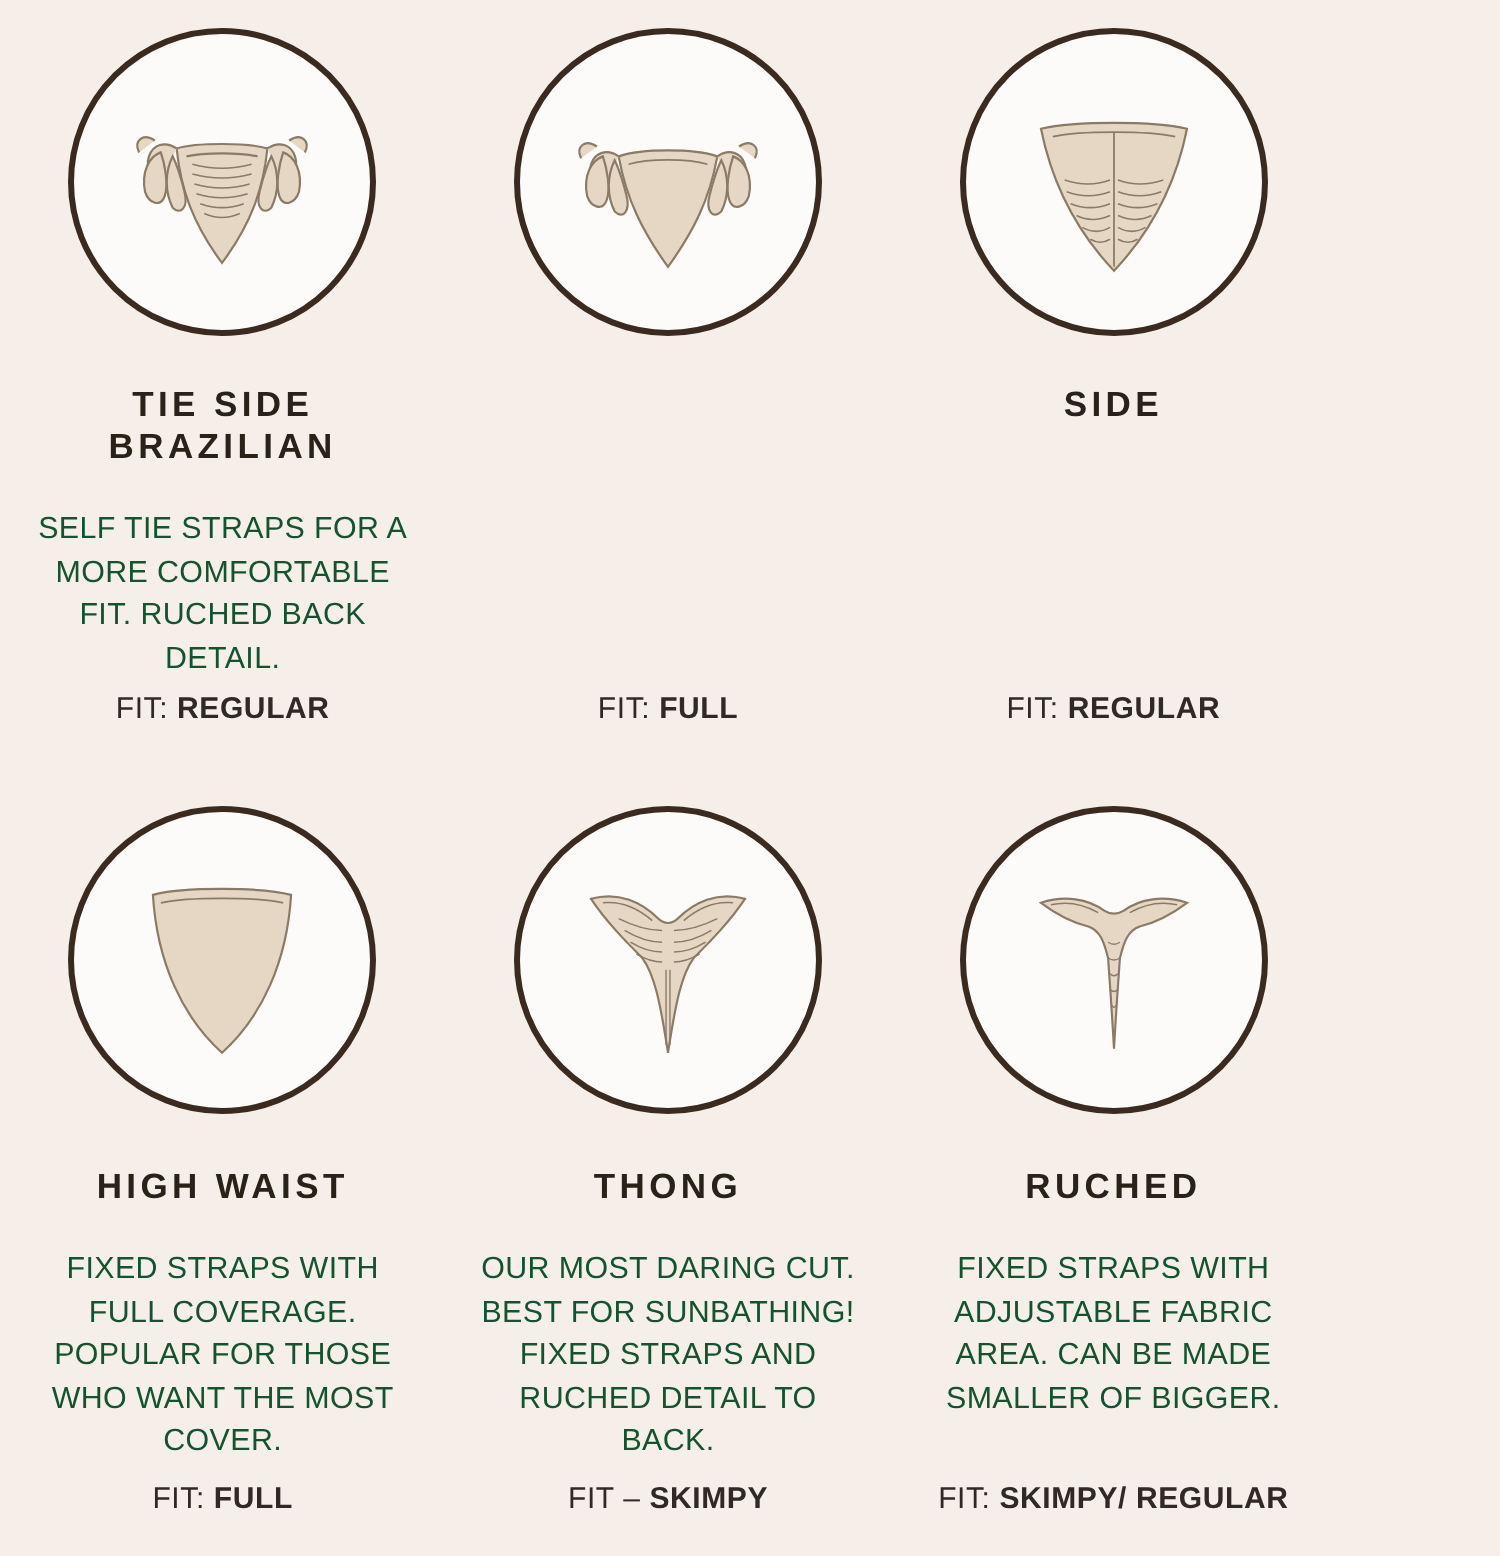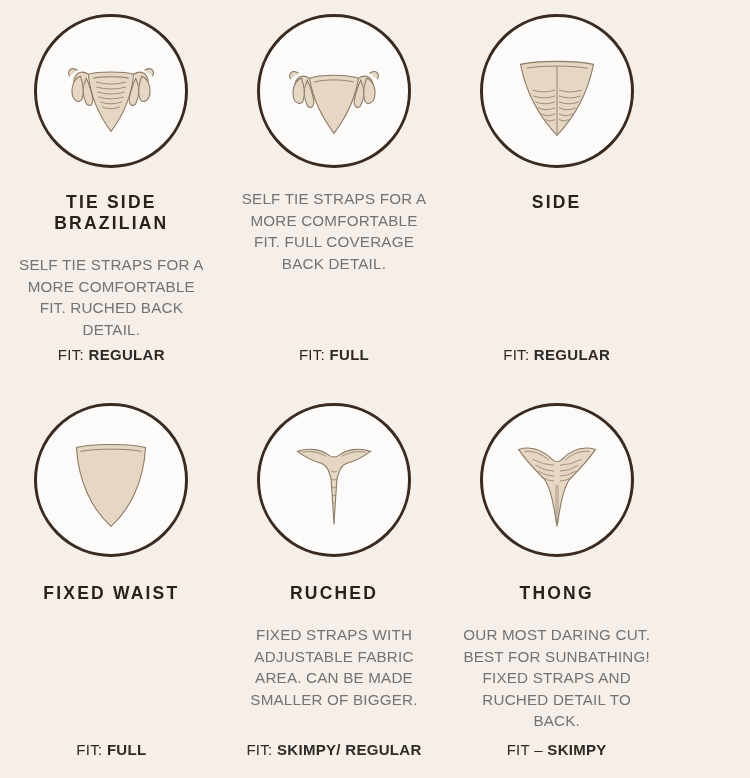--- a/index.html
+++ b/index.html
@@ -52,21 +52,21 @@
     letter-spacing: 2.2px;
     text-align: center;
     color: #2a2118;
     line-height: 1.2;
   }
   .desc {
     margin-top: 20px;
     font-size: 15.2px;
     line-height: 1.42;
     text-align: center;
-    color: #737373;
+    color: #14532d;
     letter-spacing: 0.2px;
     max-width: 210px;
   }
   .fit {
     position: absolute;
     bottom: 26px;
     left: 0;
     right: 0;
     text-align: center;
     font-size: 15px;
@@ -125,21 +125,20 @@
           <path d="M48 64 C44 72 44 82 48 90 C52 94 56 90 54 82 C52 74 50 68 48 64 Z" fill="#e5d7c3"></path>
           <path d="M39 57 C33 53 28 57 31 63" fill="#e5d7c3"></path>
 
           <path d="M100 62 C106 58 112 60 114 66 C116 72 112 78 106 76" fill="#e5d7c3"></path>
           <path d="M108 62 C114 64 118 72 116 82 C114 88 108 90 106 84 C104 78 106 68 108 62 Z" fill="#e5d7c3"></path>
           <path d="M102 64 C106 72 106 82 102 90 C98 94 94 90 96 82 C98 74 100 68 102 64 Z" fill="#e5d7c3"></path>
           <path d="M111 57 C117 53 122 57 119 63" fill="#e5d7c3"></path>
         </g>
       </svg>
     </div>
-    <div class="desc">SELF TIE STRAPS FOR A MORE COMFORTABLE FIT. FULL COVERAGE BACK DETAIL.</div>
     <div class="fit">
       <span>FIT:</span>
       <b>FULL</b>
     </div>
   </div>
 
   <div class="cell">
     <div class="circle-wrap">
       <svg width="150" height="150" viewBox="0 0 150 150" aria-hidden="true">
         <g fill="none" stroke="#8a7a66" stroke-width="1.1">
@@ -160,43 +159,25 @@
 
   <div class="cell row2">
     <div class="circle-wrap">
       <svg width="150" height="150" viewBox="0 0 150 150" aria-hidden="true">
         <g fill="none" stroke="#8a7a66" stroke-width="1.1">
           <path d="M40 42 C55 38 95 38 110 42 C108 76 95 104 75 122 C55 104 42 76 40 42 Z" fill="#e5d7c3"></path>
           <path d="M44 46 C58 43 92 43 106 46" stroke="#8a7a66" stroke-width="0.9"></path>
         </g>
       </svg>
     </div>
-    <div class="title">FIXED WAIST</div>
+    <div class="title">HIGH WAIST</div>
+    <div class="desc">FIXED STRAPS WITH FULL COVERAGE. POPULAR FOR THOSE WHO WANT THE MOST COVER.</div>
     <div class="fit">
       <span>FIT:</span>
       <b>FULL</b>
-    </div>
-  </div>
-
-  <div class="cell row2">
-    <div class="circle-wrap">
-      <svg width="150" height="150" viewBox="0 0 150 150" aria-hidden="true">
-        <g fill="none" stroke="#8a7a66" stroke-width="1.1">
-          <path d="M38 46 C50 42 62 44 70 50 C73 52 77 52 80 50 C88 44 100 42 112 46 C104 52 96 56 88 58 C82 60 80 66 78 74 C77 88 76 102 75 120 C74 102 73 88 72 74 C70 66 68 60 62 58 C54 56 46 52 38 46 Z" fill="#e5d7c3"></path>
-          <path d="M43 47 C52 45 60 47 67 51" stroke="#8a7a66" stroke-width="0.8"></path>
-          <path d="M107 47 C98 45 90 47 83 51" stroke="#8a7a66" stroke-width="0.8"></path>
-          <path d="M72 66 Q75 68 78 66 M72 74 Q75 76 78 74 M73 82 Q75 84 77 82 M73 90 Q75 92 77 90 M74 98 Q75 100 76 98" stroke="#8a7a66" stroke-width="0.7"></path>
-        </g>
-      </svg>
-    </div>
-    <div class="title">RUCHED</div>
-    <div class="desc">FIXED STRAPS WITH ADJUSTABLE FABRIC AREA. CAN BE MADE SMALLER OF BIGGER.</div>
-    <div class="fit">
-      <span>FIT:</span>
-      <b>SKIMPY/ REGULAR</b>
     </div>
   </div>
 
   <div class="cell row2">
     <div class="circle-wrap">
       <svg width="150" height="150" viewBox="0 0 150 150" aria-hidden="true">
         <g fill="none" stroke="#8a7a66" stroke-width="1.1">
           <path d="M36 44 C50 40 62 46 70 54 C73 57 77 57 80 54 C88 46 100 40 114 44 C106 56 96 66 88 74 C82 82 79 96 75 122 C71 96 68 82 62 74 C54 66 44 56 36 44 Z" fill="#e5d7c3"></path>
           <path d="M42 46 C52 45 60 49 67 55" stroke="#8a7a66" stroke-width="0.8"></path>
           <path d="M108 46 C98 45 90 49 83 55" stroke="#8a7a66" stroke-width="0.8"></path>
@@ -207,13 +188,32 @@
       </svg>
     </div>
     <div class="title">THONG</div>
     <div class="desc">OUR MOST DARING CUT. BEST FOR SUNBATHING! FIXED STRAPS AND RUCHED DETAIL TO BACK.</div>
     <div class="fit">
       <span>FIT –</span>
       <b>SKIMPY</b>
     </div>
   </div>
 
+  <div class="cell row2">
+    <div class="circle-wrap">
+      <svg width="150" height="150" viewBox="0 0 150 150" aria-hidden="true">
+        <g fill="none" stroke="#8a7a66" stroke-width="1.1">
+          <path d="M38 46 C50 42 62 44 70 50 C73 52 77 52 80 50 C88 44 100 42 112 46 C104 52 96 56 88 58 C82 60 80 66 78 74 C77 88 76 102 75 120 C74 102 73 88 72 74 C70 66 68 60 62 58 C54 56 46 52 38 46 Z" fill="#e5d7c3"></path>
+          <path d="M43 47 C52 45 60 47 67 51" stroke="#8a7a66" stroke-width="0.8"></path>
+          <path d="M107 47 C98 45 90 47 83 51" stroke="#8a7a66" stroke-width="0.8"></path>
+          <path d="M72 66 Q75 68 78 66 M72 74 Q75 76 78 74 M73 82 Q75 84 77 82 M73 90 Q75 92 77 90 M74 98 Q75 100 76 98" stroke="#8a7a66" stroke-width="0.7"></path>
+        </g>
+      </svg>
+    </div>
+    <div class="title">RUCHED</div>
+    <div class="desc">FIXED STRAPS WITH ADJUSTABLE FABRIC AREA. CAN BE MADE SMALLER OF BIGGER.</div>
+    <div class="fit">
+      <span>FIT:</span>
+      <b>SKIMPY/ REGULAR</b>
+    </div>
+  </div>
+
 </div>
 
 </body></html>

